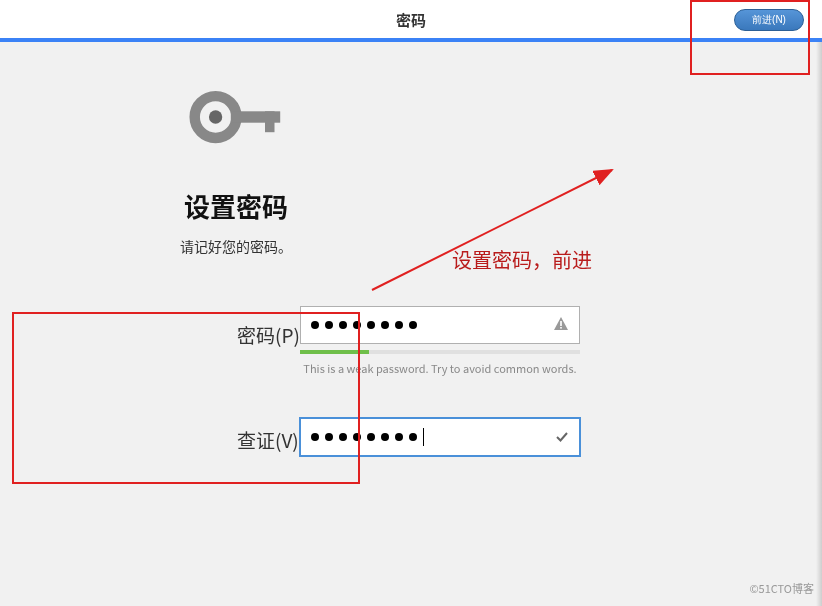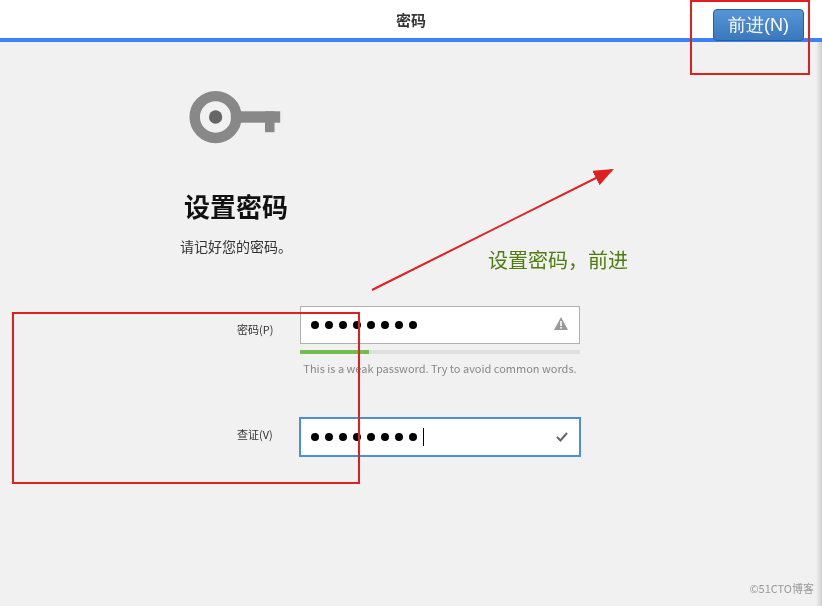--- a/index.html
+++ b/index.html
@@ -28,24 +28,24 @@
       color: #333;
       font-size: 15px;
       font-weight: bold;
     }
     .next-btn {
       position: absolute;
       right: 18px;
       top: 9px;
       background: linear-gradient(#5695d8, #3a78bc);
       border: 1px solid #2b5f96;
-      border-radius: 4px;
+      border-radius: 12px;
       color: #fff;
       padding: 3px 14px;
-      font-size: 18px;
+      font-size: 10px;
       cursor: pointer;
       min-width: 70px;
     }
     .content {
       padding: 40px 0 0 0;
       display: flex;
       flex-direction: column;
       align-items: center;
     }
     .key-icon-wrap {
@@ -70,21 +70,21 @@
     .subtitle {
       font-size: 14px;
       color: #333;
     }
     .form-area {
       position: relative;
     }
     .field-label {
       position: absolute;
       left: -5px;
-      font-size: 11px;
+      font-size: 19px;
       color: #333;
       white-space: nowrap;
     }
     .label-password {
       top: 15px;
     }
     .label-confirm {
       top: 120px;
     }
     .input-box {
@@ -170,23 +170,23 @@
       height: 75px;
     }
     .anno-form {
       left: 12px;
       top: 312px;
       width: 348px;
       height: 172px;
     }
     .anno-text {
       position: absolute;
-      left: 488px;
+      left: 452px;
       top: 245px;
-      color: #4d7c0f;
+      color: #b91c1c;
       font-size: 20px;
     }
     .anno-arrow {
       position: absolute;
       left: 362px;
       top: 160px;
       pointer-events: none;
     }
     .watermark {
       position: absolute;

